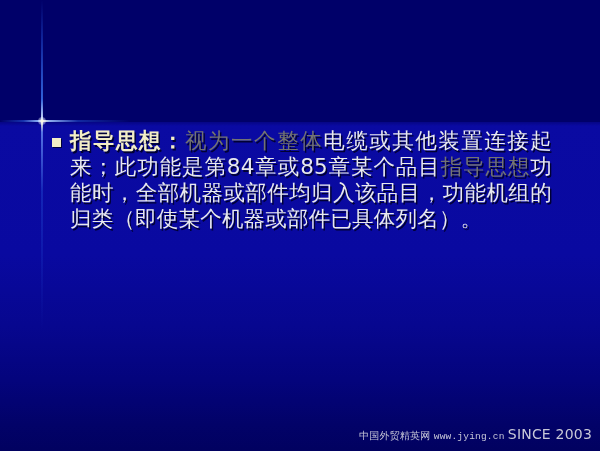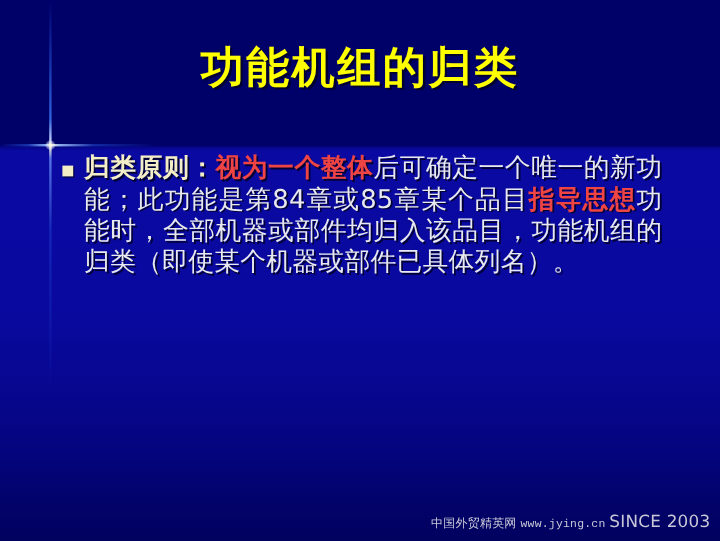--- a/index.html
+++ b/index.html
@@ -143,22 +143,22 @@
     color: #e8e9ee;
     text-shadow: 1.5px 1.5px 0 rgba(0,0,40,0.9);
     letter-spacing: 0.2px;
     text-align: justify;
   }
   .lead {
     color: #f3eec6;
     font-weight: 600;
   }
   .hl {
-    color: #ef4444;
-    font-weight: 700;
+    color: #737373;
+    font-weight: 400;
   }
 
   
   .footer {
     position: absolute;
     right: 8px;
     bottom: 8px;
     font-size: 9.5px;
     color: #c8c8d8;
     letter-spacing: 0.2px;
@@ -176,27 +176,26 @@
   <div class="bg-base"></div>
   <div class="bg-band"></div>
   <div class="bg-band-topsoft"></div>
 
   <div class="sparkle">
     <div class="h"></div>
     <div class="v"></div>
     <div class="core"></div>
   </div>
 
-  <div class="title">功能机组的归类</div>
 
   <div class="body">
 
       <div class="bullet-row">
         <span class="bullet-mark"></span>
-        <div class="bullet-text"><span class="lead">归类原则：</span><span class="hl">视为一个整体</span><span class="">后可确定一个唯一的新功能；此功能是第84章或85章某个品目</span><span class="hl">指导思想</span><span class="">功能时，全部机器或部件均归入该品目，功能机组的归类（即使某个机器或部件已具体列名）。</span></div>
+        <div class="bullet-text"><span class="lead">指导思想：</span><span class="hl">视为一个整体</span><span class="">电缆或其他装置连接起来；此功能是第84章或85章某个品目</span><span class="hl">指导思想</span><span class="">功能时，全部机器或部件均归入该品目，功能机组的归类（即使某个机器或部件已具体列名）。</span></div>
       </div>
     </div>
 
   <div class="footer">
     <span class="cn">中国外贸精英网</span>
     <span class="url">www.jying.cn</span>
     <span class="since">SINCE 2003</span>
   </div>
 
 </div>

